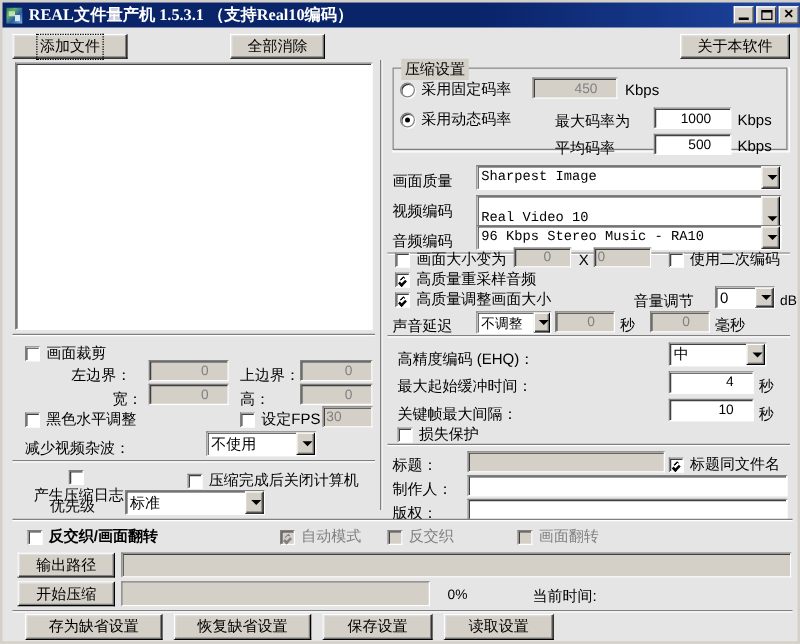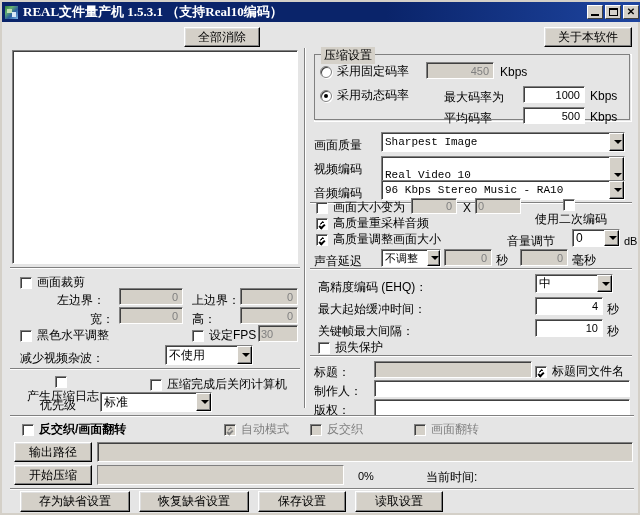--- a/index.html
+++ b/index.html
@@ -70,21 +70,21 @@
   .field{
     position:absolute;background:#fff;box-sizing:border-box;
     border-top:1px solid #808080;border-left:1px solid #808080;
     border-right:1px solid #fff;border-bottom:1px solid #fff;
     box-shadow:inset 1px 1px 0 #404040;
     font-size:11px;font-family:"Liberation Sans",sans-serif;
     display:flex;align-items:center;padding:0 2px;
     color:#000;overflow:hidden;
   }
   .field.ro{background:#d4d0c8;color:#808080;}
-  .field.num{justify-content:flex-end;padding-right:4px;}
+  .field.num{justify-content:flex-end;padding-right:15px;}
   .combo{
     position:absolute;background:#fff;box-sizing:border-box;
     border-top:1px solid #808080;border-left:1px solid #808080;
     border-right:1px solid #fff;border-bottom:1px solid #fff;
     box-shadow:inset 1px 1px 0 #404040;
     display:flex;align-items:center;
   }
   .combo .ctext{
     flex:1 1 auto;padding-left:3px;font-size:12px;
     font-family:"Liberation Sans",sans-serif;color:#000;
@@ -186,20 +186,23 @@
         </div>
       <div class="tbtn">
           <span class="max-g"></span>
         </div>
       <div class="tbtn">
           <span class="cls-g">✕</span>
         </div>
     </div>
   </div>
 
+  <div class="btn focus" style="left:8px;top:25px;width:92px;height:20px;">
+    <span class="lbl">添加文件</span>
+  </div>
   <div class="btn" style="left:182px;top:25px;width:76px;height:20px;">
     <span class="lbl">全部消除</span>
   </div>
   <div class="btn" style="left:542px;top:25px;width:88px;height:20px;">
     <span class="lbl">关于本软件</span>
   </div>
 
   <div class="listbox" style="left:10px;top:48px;width:286px;height:214px;"></div>
 
   <div class="vdiv" style="left:302px;top:46px;height:360px;"></div>
@@ -298,21 +301,21 @@
 
   <div class="divline" style="left:308px;top:200px;width:322px;"></div>
 
   <div class="chk" style="left:314px;top:197px;">
     <span class="box"></span>
     <span class="txt">画面大小变为</span>
   </div>
   <div class="field ro num" style="left:409px;top:196px;width:46px;height:16px;">0</div>
   <div class="lab" style="left:461px;top:199px;">X</div>
   <div class="field ro" style="left:473px;top:196px;width:46px;height:16px;">0</div>
-  <div class="chk" style="left:533px;top:197px;flex-direction:column;">
+  <div class="chk" style="left:533px;top:197px;">
     <span class="box"></span>
     <span class="txt">使用二次编码</span>
   </div>
 
   <div class="chk checked" style="left:314px;top:213px;">
     <span class="box"></span>
     <span class="txt">高质量重采样音频</span>
   </div>
 
   <div class="chk checked" style="left:314px;top:229px;">

